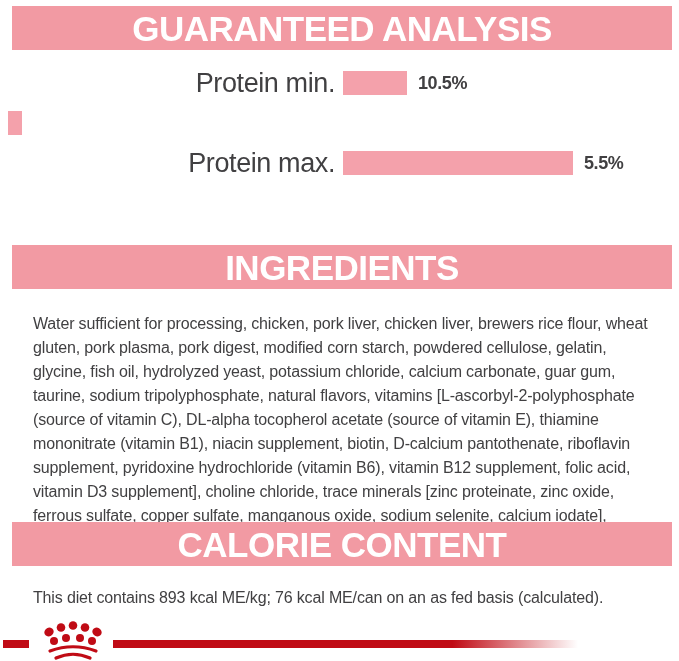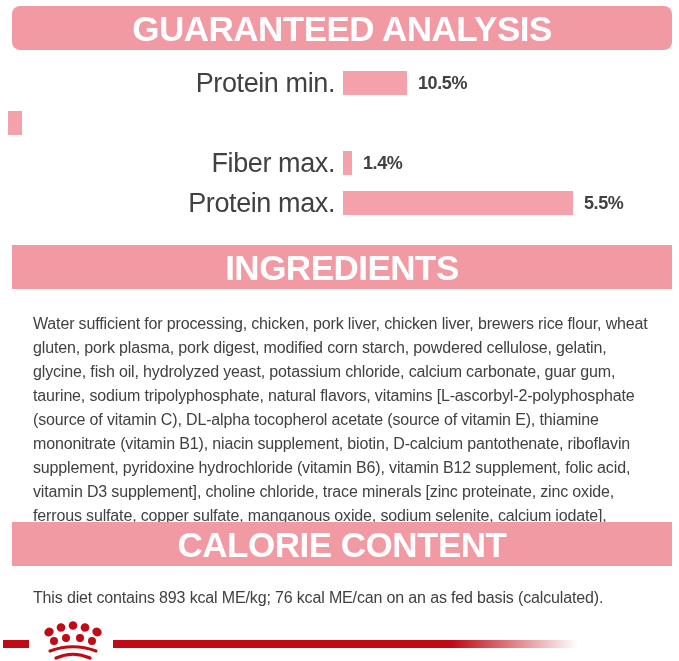--- a/index.html
+++ b/index.html
@@ -8,21 +8,21 @@
     background:#ffffff;
     font-family:"Liberation Sans", sans-serif;
     color:#414042;
   }
   .section-header{
     position:absolute;left:12px;width:660px;height:44px;
     background:#F29AA3;
     color:#ffffff;font-weight:bold;font-size:35px;letter-spacing:-0.5px;
     text-align:center;line-height:45px;
   }
-  #ga-header{top:6px;border-radius:8px;}
+  #ga-header{top:6px;}
   #ing-header{top:245px;}
   #cal-header{top:522px;}
 
   .ga-rows{position:absolute;top:63px;left:0;width:624px;}
   .ga-row{display:flex;align-items:center;height:40px;}
   .ga-label{
     width:335px;text-align:right;font-size:27px;letter-spacing:-0.4px;
     white-space:nowrap;
   }
   .ga-bar{
@@ -60,25 +60,20 @@
 <div class="ga-rows">
   <div class="ga-row">
     <span class="ga-label">Protein min.</span>
     <span class="ga-bar" style="width: 64px;"></span>
     <span class="ga-value">10.5%</span>
   </div>
   <div class="ga-row">
     <span class="ga-bar" style="width: 14px;"></span>
   </div>
   <div class="ga-row">
-    <span class="ga-label">Fiber max.</span>
-    <span class="ga-bar" style="width: 9px;"></span>
-    <span class="ga-value">1.4%</span>
-  </div>
-  <div class="ga-row">
     <span class="ga-label">Protein max.</span>
     <span class="ga-bar" style="width: 230px;"></span>
     <span class="ga-value">5.5%</span>
   </div>
 </div>
 
 <div id="ing-header" class="section-header">INGREDIENTS</div>
 
 <p class="ingredients-text"><span>Water sufficient for processing, chicken, pork liver, chicken liver, brewers rice flour, wheat gluten, pork plasma, pork digest, modified corn starch, powdered cellulose, gelatin, glycine, fish oil, hydrolyzed yeast, potassium chloride, calcium carbonate, guar gum, taurine, sodium tripolyphosphate, natural flavors, vitamins [L-ascorbyl-2-polyphosphate (source of vitamin C), DL-alpha tocopherol acetate (source of vitamin E), thiamine mononitrate (vitamin B1), niacin supplement, biotin, D-calcium pantothenate, riboflavin supplement, pyridoxine hydrochloride (vitamin B6), vitamin B12 supplement, folic acid, vitamin D3 supplement], choline chloride, trace minerals [zinc proteinate, zinc oxide, ferrous sulfate, copper sulfate, manganous oxide, sodium selenite, calcium iodate], sodium carbonate, magnesium oxide, marigold extract (</span><span class="species">Tagetes erecta</span><span> L.), carotene.</span></p>
 

